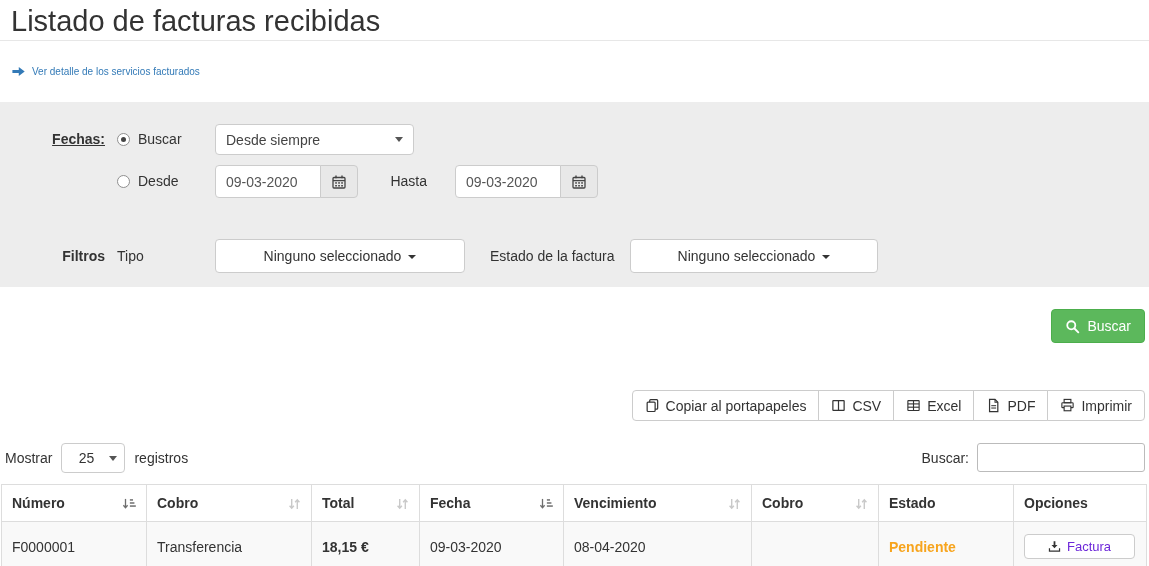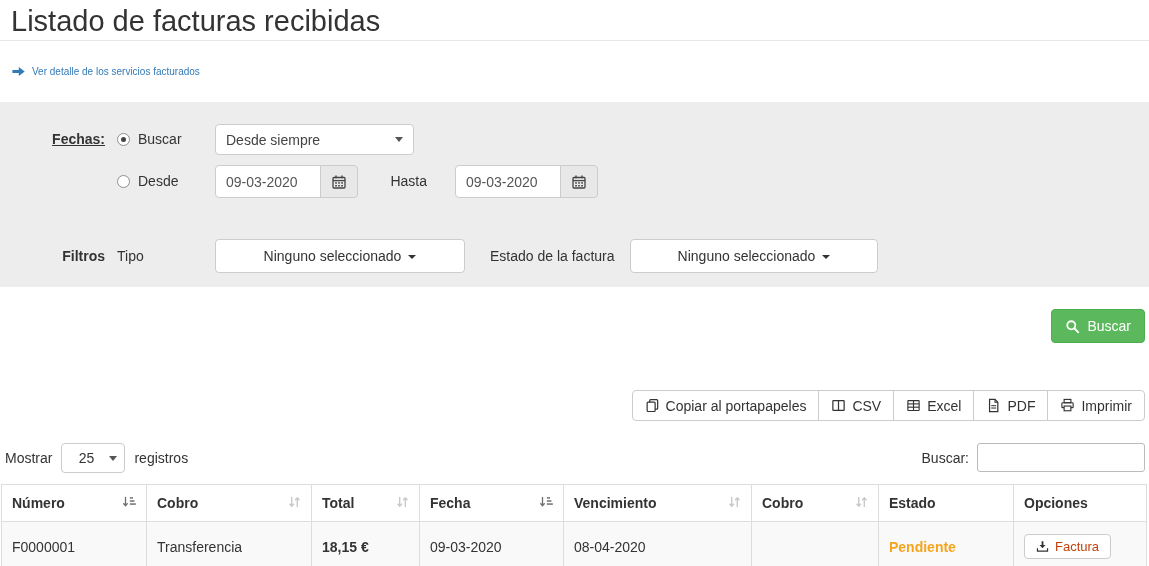--- a/index.html
+++ b/index.html
@@ -81,27 +81,27 @@
   .controls-right { display:flex; align-items:center; gap:8px; }
   .controls-right input {
     width:168px; height:29px; border:1px solid #bbb; border-radius:3px;
     padding:0 8px; font:14px "Liberation Sans", sans-serif; color:#333; outline:none;
   }
 
   
   table.facturas { margin:11px 0 0 1px; width:1145px; border-collapse:collapse; table-layout:fixed; }
   .facturas th, .facturas td { border:1px solid #ddd; }
   .facturas th { background:#fff; padding:10px 10px; font-weight:bold; text-align:left; }
-  .th-inner { display:flex; align-items:flex-start; justify-content:space-between; }
+  .th-inner { display:flex; align-items:flex-end; justify-content:space-between; }
   .facturas td { background:#f9f9f9; padding:12px 10px; color:#333; }
   td.cell-total { font-weight:bold; }
   td.cell-estado { font-weight:bold; color:#f7a41d; }
   .btn-factura {
-    background:#fff; border:1px solid #ccc; border-radius:4px; padding:4px 11px;
-    display:inline-flex; align-items:center; gap:6px; font:13px "Liberation Sans", sans-serif; color:#c2410c; cursor:pointer;
+    background:#fff; border:1px solid #ccc; border-radius:4px; padding:4px 23px;
+    display:inline-flex; align-items:center; gap:6px; font:13px "Liberation Sans", sans-serif; color:#6d28d9; cursor:pointer;
   }
   .sort-svg { display:block; }
 </style>
 </head>
 <body>
 
 <div class="title-bar">
   <h1>Listado de facturas recibidas</h1>
 </div>
 

